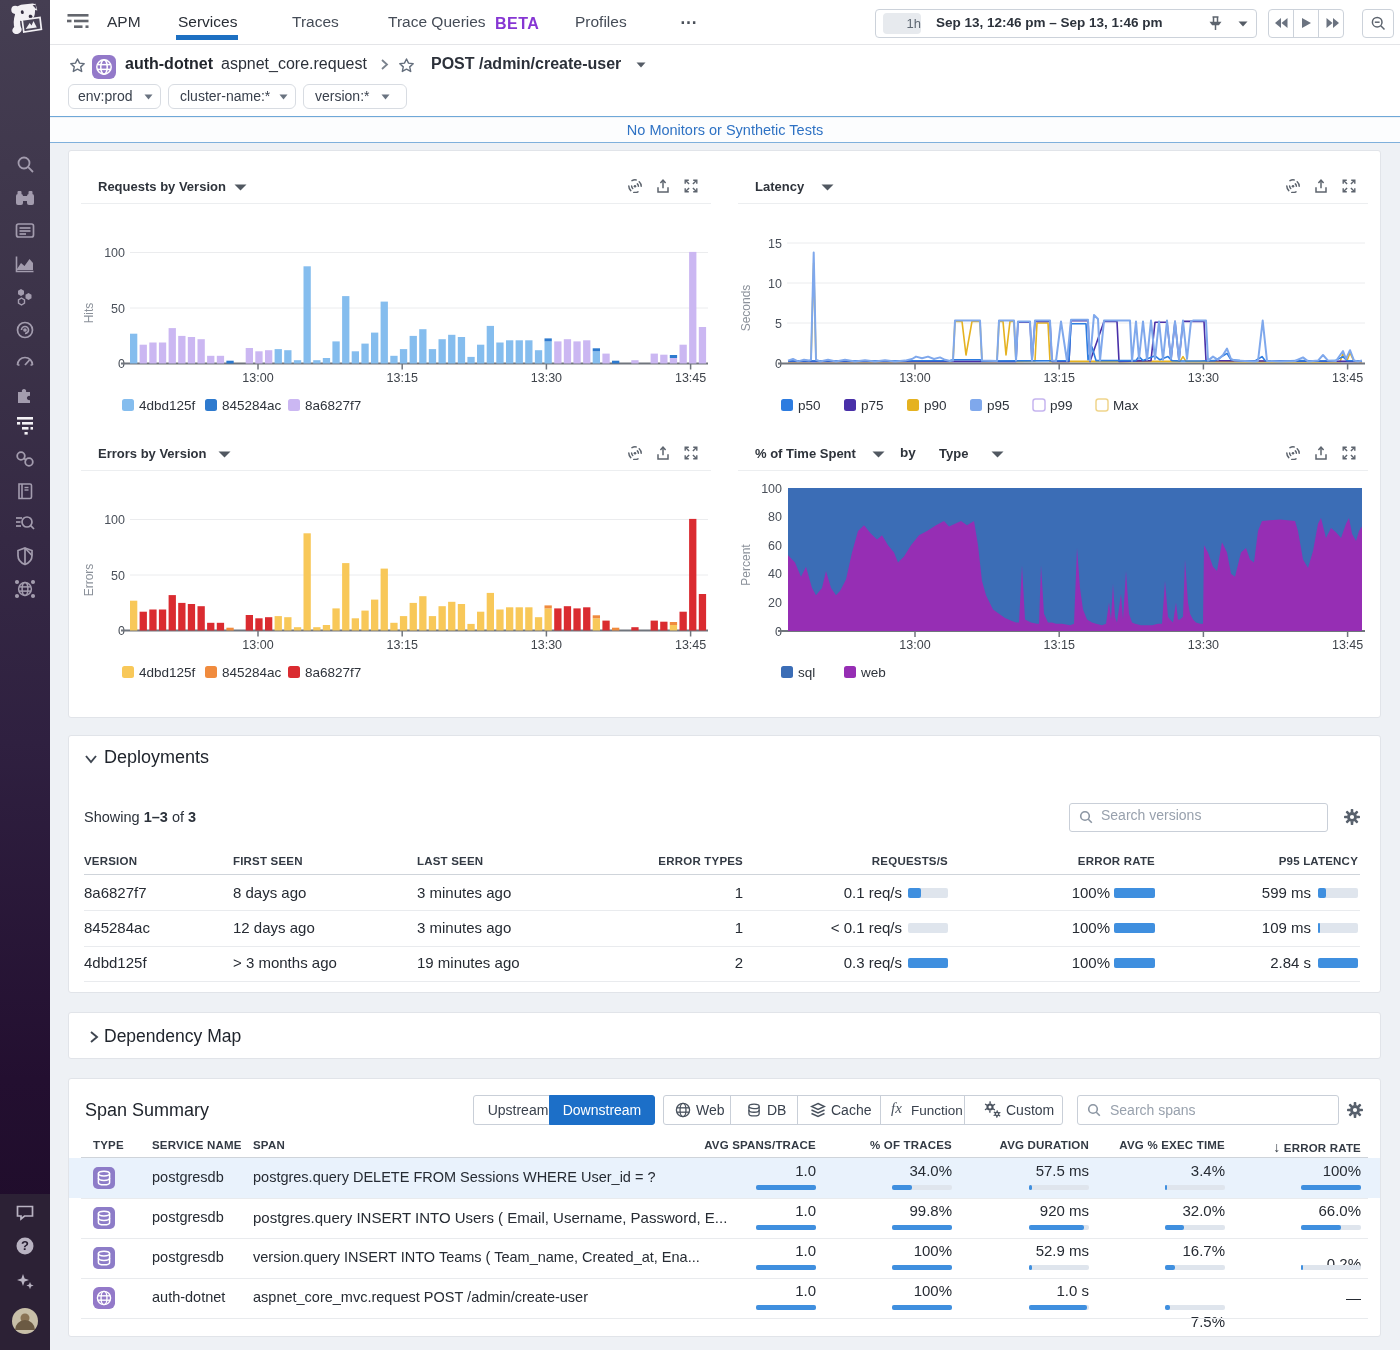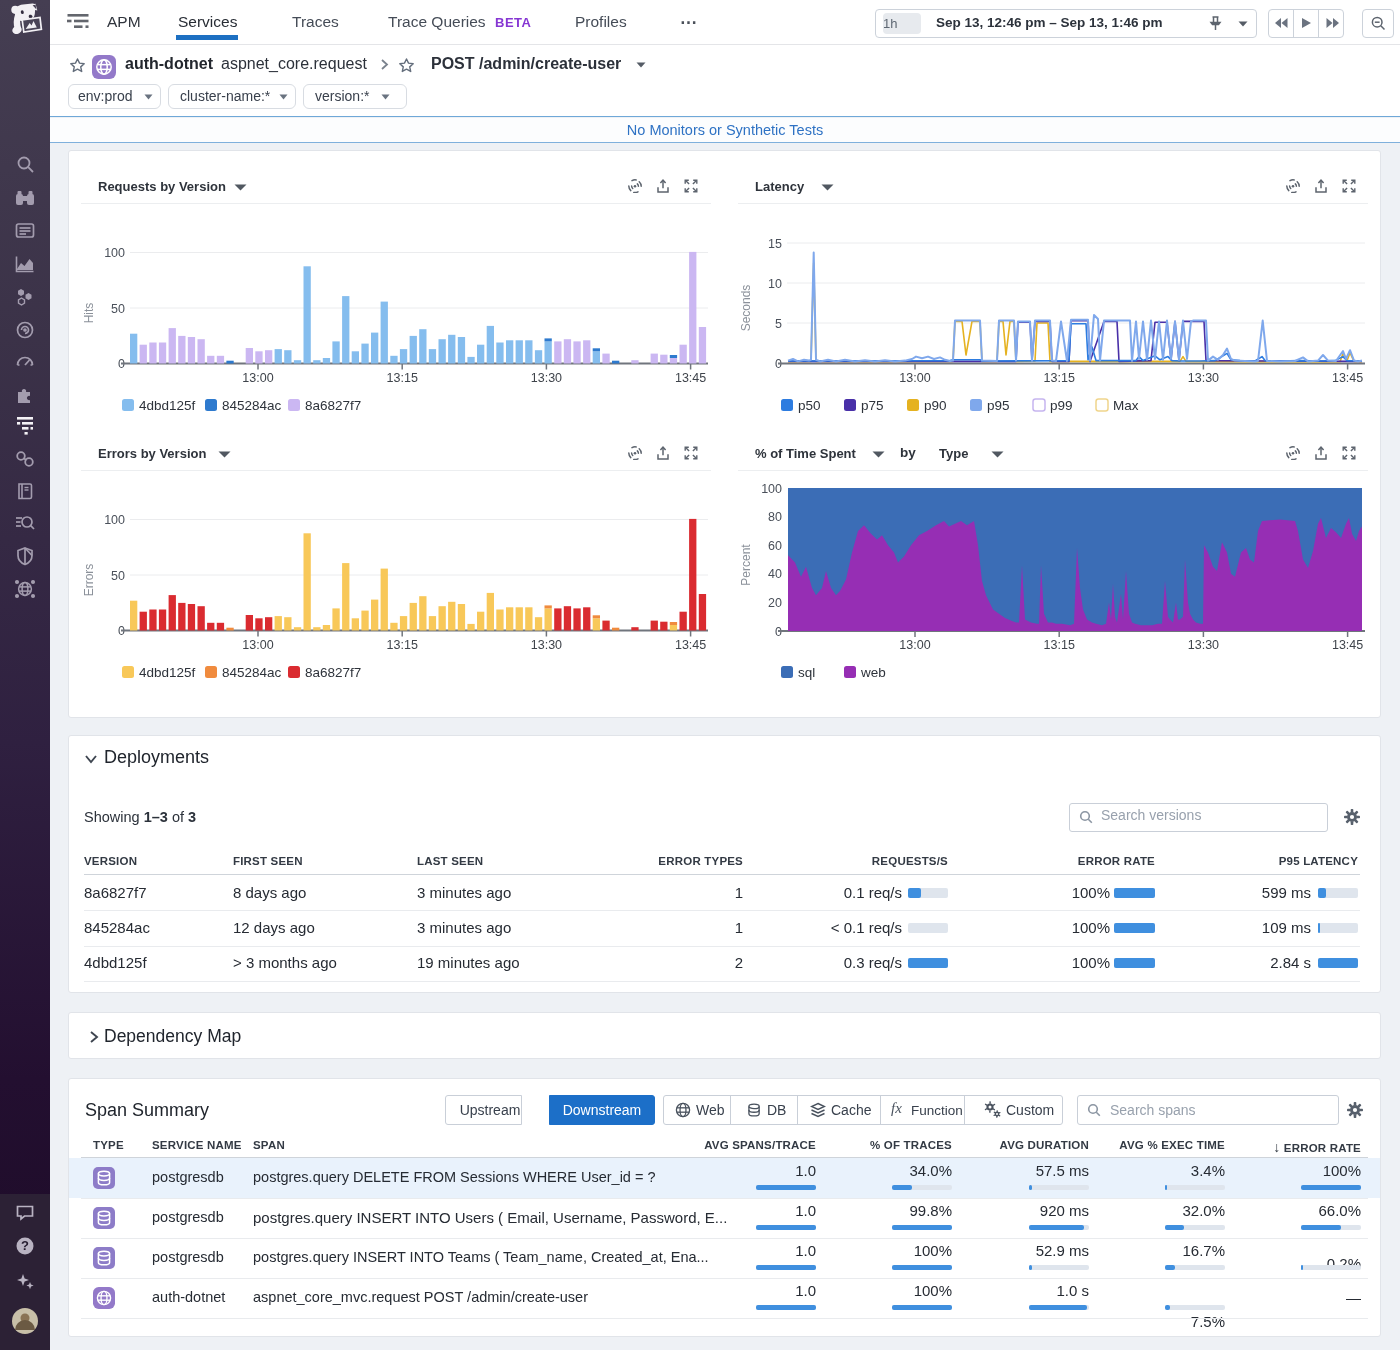--- a/index.html
+++ b/index.html
@@ -172,25 +172,25 @@
         <rect x="7" y="15.4" width="8.5" height="2.6"></rect>
         <rect x="18.5" y="15.4" width="3" height="2.6"></rect>
         <rect x="11" y="21" width="4.5" height="2.6"></rect>
       </g>
     </svg>
     <div class="tab" style="left:57px;color:#30353d;">APM</div>
     <div class="tab" style="left:128px;color:#272c34;">Services</div>
     <div class="abs" style="left:126px;top:35px;width:62px;height:5px;background:#1d70c2;"></div>
     <div class="tab" style="left:242px;">Traces</div>
     <div class="tab" style="left:338px;">Trace Queries</div>
-    <div class="abs" style="left:445px;top:15px;font-size:13px;font-weight:700;color:#8636d3;letter-spacing:0.5px;">BETA</div>
+    <div class="abs" style="left:445px;top:15px;font-size:16px;font-weight:700;color:#8636d3;letter-spacing:0.5px;">BETA</div>
     <div class="tab" style="left:525px;">Profiles</div>
     <div class="abs" style="left:630px;top:12px;font-size:17px;color:#4a5059;letter-spacing:1px;font-weight:700;">⋯</div>
     <div class="abs" style="left:825px;top:9px;width:382px;height:29px;border:1px solid #ccd2da;border-radius:4px;background:#fff;"></div>
-    <div class="abs" style="left:833px;top:13px;width:38px;height:21px;background:#e7eaee;border-radius:4px;text-align:left;line-height:21px;font-size:13px;color:#5f6873;">1h</div>
+    <div class="abs" style="left:833px;top:13px;width:38px;height:21px;background:#e7eaee;border-radius:4px;text-align:right;line-height:21px;font-size:13px;color:#5f6873;">1h</div>
     <div class="abs" style="left:886px;top:15px;font-size:13.5px;font-weight:700;color:#2c323b;">Sep 13, 12:46 pm – Sep 13, 1:46 pm</div>
     <svg class="abs" style="left:1159px;top:16px;" width="13" height="15" viewBox="0 0 13 15">
       <g fill="none" stroke="#5d646e" stroke-width="1.5">
         <path d="M3.5 1h6M4.5 1v5M8.5 1v5M2 6.5h9l-1.5 2h-6z" fill="#5d646e"></path>
         <line x1="6.5" y1="8.5" x2="6.5" y2="14"></line>
       </g>
     </svg>
     <svg class="abs" style="left:1188px;top:21px;" width="10" height="6" viewBox="0 0 10 6">
       <path d="M0.5 0.5h9L5.0 5.5z" fill="#555c66"></path>
     </svg>
@@ -684,21 +684,21 @@
 <div class="bar-track" style="left:1318px;top:958.3000000000001px;width:40px;height:10px;"></div>
 <div class="abs" style="left:1318px;top:958.3000000000001px;width:40.0px;height:10px;background:#3f8fdf;border-radius:2px;"></div>
 <div class="abs" style="left:84px;top:981px;width:1276px;height:1px;background:#e9ebee;"></div>
 <div class="card" style="left:68px;top:1012px;width:1313px;height:47px;"></div>
 <svg class="abs" style="left:87px;top:1030px;" width="14" height="14" viewBox="0 0 14 14">
     <path d="M4 2 L10 7.0 L4 12" fill="none" stroke="#3e4550" stroke-width="1.9"></path>
   </svg>
 <div class="abs" style="left:104px;top:1026px;font-size:17.5px;color:#20252d;">Dependency Map</div>
 <div class="card" style="left:68px;top:1078px;width:1313px;height:259px;"></div>
 <div class="abs" style="left:85px;top:1100px;font-size:18px;color:#20252d;">Span Summary</div>
-<div class="btn" style="left:445px;top:1095px;width:77px;border-radius:3px 0 0 3px;padding-left:13px;">Upstream</div>
+<div class="btn" style="left:473px;top:1095px;width:77px;border-radius:3px 0 0 3px;padding-left:13px;">Upstream</div>
 <div class="btn" style="left:549px;top:1095px;width:106px;background:#1c6fc8;border-color:#1c6fc8;color:#fff;border-radius:0 3px 3px 0;">Downstream</div>
 <div class="btn" style="left:663px;top:1095px;width:400px;"></div>
 <div class="abs" style="left:730px;top:1095px;width:1px;height:30px;background:#c9cfd8;"></div>
 <div class="abs" style="left:797px;top:1095px;width:1px;height:30px;background:#c9cfd8;"></div>
 <div class="abs" style="left:880px;top:1095px;width:1px;height:30px;background:#c9cfd8;"></div>
 <div class="abs" style="left:964px;top:1095px;width:1px;height:30px;background:#c9cfd8;"></div>
 <svg class="abs" style="left:675px;top:1102px;" width="16" height="16" viewBox="0 0 16 16">
     <circle cx="8" cy="8" r="6.6" fill="none" stroke="#49525e" stroke-width="1.3"></circle>
     <ellipse cx="8" cy="8" rx="2.9699999999999998" ry="6.6" fill="none" stroke="#49525e" stroke-width="1.3"></ellipse>
     <line x1="1.862" y1="5.822" x2="14.138" y2="5.822" stroke="#49525e" stroke-width="1.3"></line>
@@ -832,21 +832,21 @@
 <div class="abs" style="left:81px;top:1238px;width:1287px;height:1px;background:#e9ebee;"></div>
 <svg class="abs" style="left:93px;top:1247px;" width="22" height="22" viewBox="0 0 22 22">
     <rect width="22" height="22" rx="5" fill="#8d7cc8"></rect>
     <g transform="scale(1.0)">
       <ellipse cx="11" cy="6.6" rx="5.6" ry="2.4" fill="none" stroke="#fff" stroke-width="1.5"></ellipse>
       <path d="M5.4 6.6v8.8c0 1.33 2.5 2.4 5.6 2.4s5.6-1.07 5.6-2.4V6.6" fill="none" stroke="#fff" stroke-width="1.5"></path>
       <path d="M5.4 11c0 1.33 2.5 2.4 5.6 2.4s5.6-1.07 5.6-2.4" fill="none" stroke="#fff" stroke-width="1.5"></path>
     </g>
   </svg>
 <div class="abs" style="left:152px;top:1249px;font-size:14.5px;color:#262b33;">postgresdb</div>
-<div class="abs" style="left:253px;top:1249px;font-size:14.5px;color:#262b33;">postgres.query INSERT INTO Teams ( Team_name, Created_at, Ena...</div>
+<div class="abs" style="left:253px;top:1249px;font-size:14.5px;color:#262b33;">version.query INSERT INTO Teams ( Team_name, Created_at, Ena...</div>
 <div class="abs cell" style="right:584px;top:1242px;">1.0</div>
 <div class="bar-track" style="left:756px;top:1265px;width:60px;height:5px;"></div>
 <div class="abs" style="left:756px;top:1265px;width:60.0px;height:5px;background:#3f8fdf;border-radius:2px;"></div>
 <div class="abs cell" style="right:448px;top:1242px;">100%</div>
 <div class="bar-track" style="left:892px;top:1265px;width:60px;height:5px;"></div>
 <div class="abs" style="left:892px;top:1265px;width:60.0px;height:5px;background:#3f8fdf;border-radius:2px;"></div>
 <div class="abs cell" style="right:311px;top:1242px;">52.9 ms</div>
 <div class="bar-track" style="left:1029px;top:1265px;width:60px;height:5px;"></div>
 <div class="abs" style="left:1029px;top:1265px;width:3.0px;height:5px;background:#3f8fdf;border-radius:2px;"></div>
 <div class="abs cell" style="right:175px;top:1242px;">16.7%</div>

